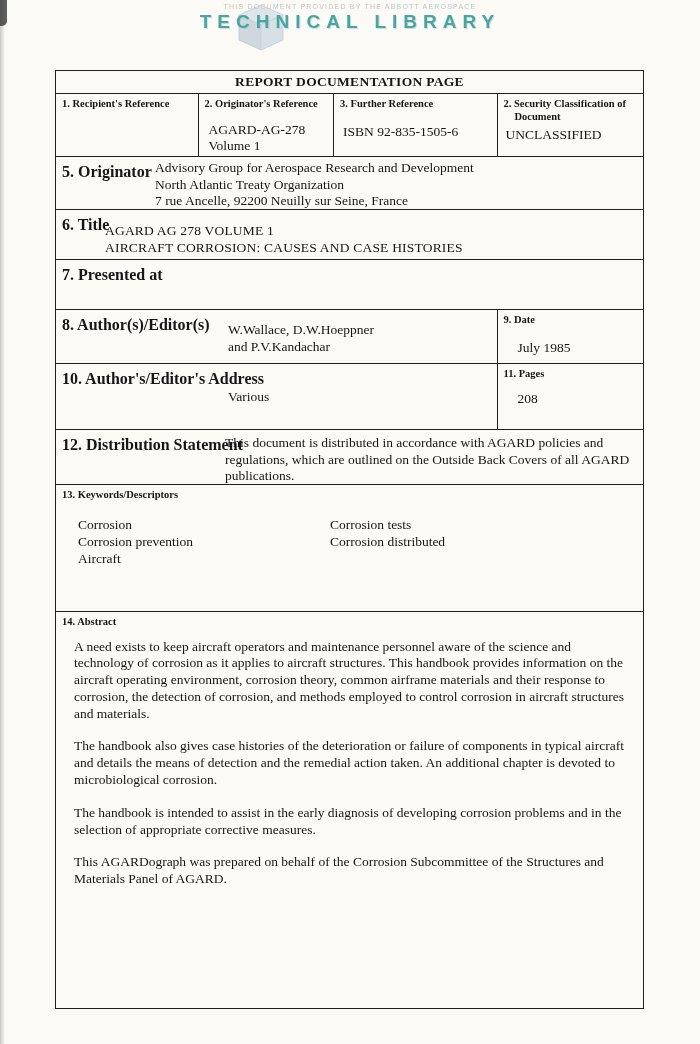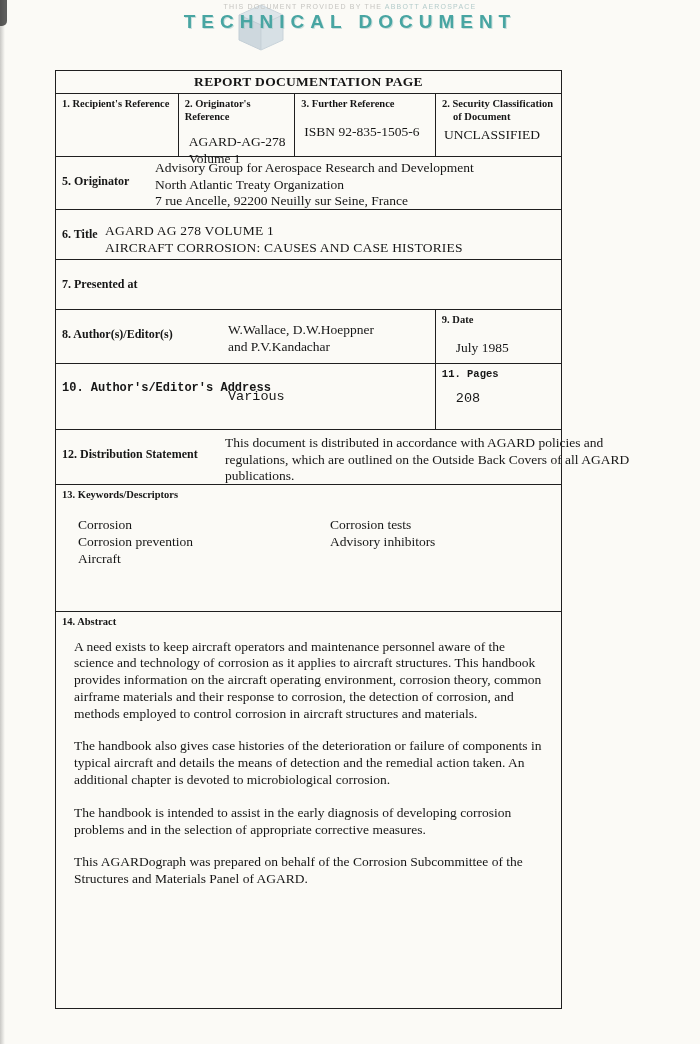--- a/index.html
+++ b/index.html
@@ -14,30 +14,30 @@
   .banner{position:absolute;left:0;top:3px;width:100%;text-align:center;
           font-family:"Liberation Sans",sans-serif;z-index:2;}
   .banner-provider{font-size:7px;letter-spacing:1.2px;color:#c6c5c1;}
   .banner-provider .brand{color:#b4cccb;}
   .banner-title{font-size:19px;font-weight:bold;letter-spacing:6px;color:#48a5a2;
                 text-shadow:1px 1px 0 rgba(160,200,198,.55);margin-top:1px;}
   .banner-url{font-size:8px;letter-spacing:2.5px;color:#bcbab5;margin-top:2px;}
   .watermark{position:absolute;left:237px;top:4px;opacity:.8;z-index:1;}
 
   
-  .form{position:absolute;left:55px;top:70px;width:507px;border:1px solid #1f1f1f;
+  .form{position:absolute;left:55px;top:70px;width:589px;border:1px solid #1f1f1f;
         box-sizing:border-box;background:rgba(255,255,255,0);}
   .form *{box-sizing:border-box;}
   .row{position:relative;border-bottom:1px solid #1f1f1f;}
   .row.last{border-bottom:none;}
   .flex{display:flex;align-items:stretch;}
   .cell{position:relative;}
   .cell.bl{border-left:1px solid #1f1f1f;}
   .lbl{font-weight:bold;font-size:10.5px;line-height:12.5px;padding:4px 5px 0 6px;}
-  .lbl-abs{position:absolute;left:6px;top:18px;font-weight:bold;font-size:12px;line-height:12.5px;}
+  .lbl-abs{position:absolute;left:6px;top:9px;font-weight:bold;font-size:16px;line-height:12.5px;}
   .lbl-indent{padding-left:17px;text-indent:-11px;}
   .val{font-size:13.5px;line-height:16.5px;white-space:pre-line;}
 
   .row-title{height:23px;text-align:center;font-weight:bold;font-size:13.5px;
              padding-top:3px;letter-spacing:.3px;}
   .row-refs{height:63px;}
   .c1{width:142px;} .c2{width:136px;} .c3{width:164px;} .c4{width:147px;}
   .c2 .val{margin:11px 0 0 0;padding-left:10px;}
   .c3 .val{margin:13px 0 0 0;padding-left:9px;}
   .c4 .val{margin:4px 0 0 0;padding-left:8px;}
@@ -46,21 +46,21 @@
   .row-originator .val{margin-left:99px;padding-top:3px;}
   .row-title6{height:50px;}
   .row-title6 .val{margin-left:49px;padding-top:13px;letter-spacing:.2px;}
   .row-presented{height:50px;}
 
   .row-authors{height:54px;}
   .cL{width:442px;} .cR{width:147px;}
   .row-authors .cL .val{margin-left:172px;padding-top:12px;}
   .row-authors .cR .val{margin-top:13px;padding-left:20px;}
 
-  .row-address{height:66px;font-family:Liberation Mono, monospace;}
+  .row-address{height:66px;}
   .row-address .cL .val{margin-left:172px;padding-top:25px;}
   .row-address .cR .val{margin-top:10px;padding-left:20px;}
 
   .row-distribution{height:55px;}
   .row-distribution .val{margin-left:169px;padding-top:5px;width:408px;white-space:normal;}
 
   .row-keywords{height:127px;}
   .kw-cols{display:flex;margin-top:14px;}
   .kw-col1{margin-left:22px;width:252px;}
   .kw-item{font-size:13.5px;line-height:17px;}
@@ -81,21 +81,21 @@
       <polygon points="24,1 46,11 24,21 2,11" fill="#d6e0e7" stroke="#c0cdd6" stroke-width="1"></polygon>
       <polygon points="2,11 24,21 24,46 2,36" fill="#c3d0d9" stroke="#b6c4ce" stroke-width="1"></polygon>
       <polygon points="46,11 24,21 24,46 46,36" fill="#cfdae1" stroke="#bccad3" stroke-width="1"></polygon>
     </svg>
   </div>
 
   <div class="banner">
     <div class="banner-provider">
       <span>THIS DOCUMENT PROVIDED BY THE </span><span class="brand">ABBOTT AEROSPACE</span>
     </div>
-    <div class="banner-title">TECHNICAL DOCUMENT</div>
+    <div class="banner-title">TECHNICAL LIBRARY</div>
   </div>
 
   <div class="form">
 
     <div class="row row-title">REPORT DOCUMENTATION PAGE</div>
 
     <div class="row row-refs flex">
       <div class="cell c1">
         <div class="lbl">1. Recipient's Reference</div>
       </div>
@@ -162,21 +162,21 @@
     <div class="row row-keywords">
       <div class="lbl">13. Keywords/Descriptors</div>
       <div class="kw-cols">
         <div class="kw-col1">
           <div class="kw-item">Corrosion</div>
           <div class="kw-item">Corrosion prevention</div>
           <div class="kw-item">Aircraft</div>
         </div>
         <div class="kw-col2">
           <div class="kw-item">Corrosion tests</div>
-          <div class="kw-item">Advisory inhibitors</div>
+          <div class="kw-item">Corrosion distributed</div>
         </div>
       </div>
     </div>
 
     <div class="row row-abstract last">
       <div class="lbl">14. Abstract</div>
       <div class="abstract-body">
         <p>A need exists to keep aircraft operators and maintenance personnel aware of the science and technology of corrosion as it applies to aircraft structures. This handbook provides information on the aircraft operating environment, corrosion theory, common airframe materials and their response to corrosion, the detection of corrosion, and methods employed to control corrosion in aircraft structures and materials.</p>
         <p>The handbook also gives case histories of the deterioration or failure of components in typical aircraft and details the means of detection and the remedial action taken. An additional chapter is devoted to microbiological corrosion.</p>
         <p>The handbook is intended to assist in the early diagnosis of developing corrosion problems and in the selection of appropriate corrective measures.</p>

